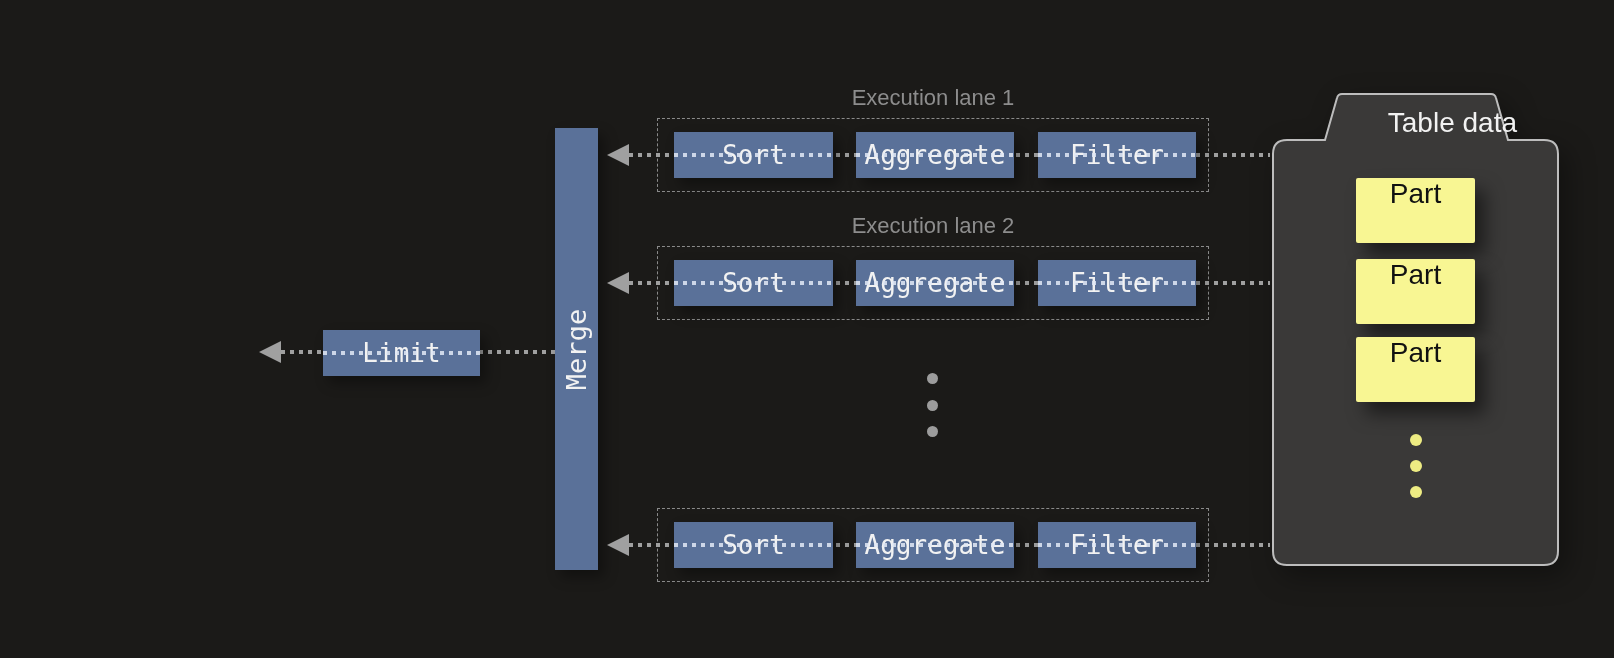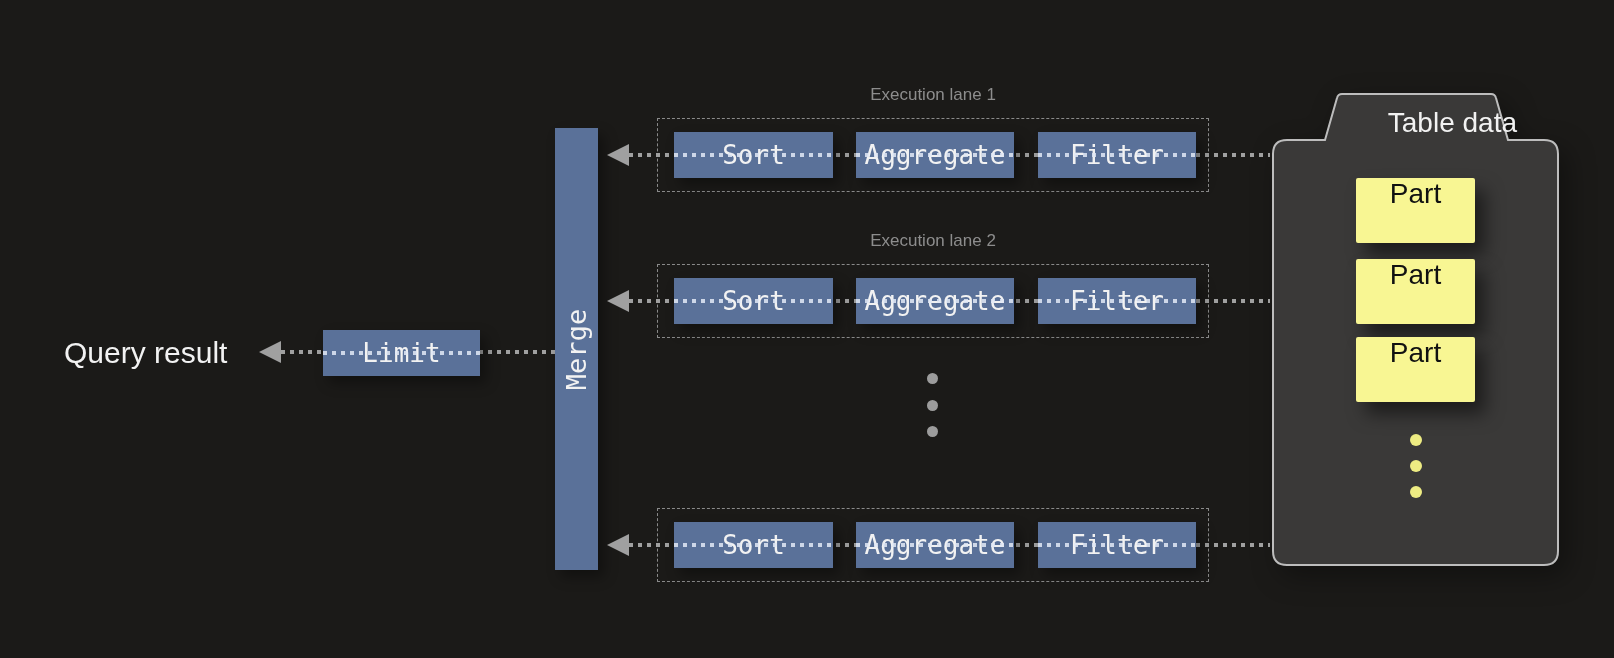--- a/index.html
+++ b/index.html
@@ -52,21 +52,21 @@
     position:absolute;left:0;top:50%;margin-top:-2px;width:100%;height:4px;
     background:repeating-linear-gradient(90deg, rgba(226,233,246,0.85) 0 4px, transparent 4px 9px);
     z-index:3;
   }
   .lane{
     position:absolute;left:657px;width:552px;height:74px;
     border:1px dashed #8a8a8a;
   }
   .lane-title{
     position:absolute;left:0;top:-34px;width:100%;
-    text-align:center;color:var(--muted-text);font-size:17px;
+    text-align:center;color:var(--muted-text);font-size:22px;
   }
   .lane .flow-line{left:-29px;top:34px;width:641px;}
   .lane .arrow-left{left:-51px;top:25px;}
   .lane .op-sort{left:16px;top:13px;width:159px;height:46px;}
   .lane .op-agg{left:198px;top:13px;width:158px;height:46px;}
   .lane .op-filter{left:380px;top:13px;width:158px;height:46px;}
 
   .query-result{
     position:absolute;left:64px;top:336px;
     color:var(--text-white);font-size:30px;
@@ -102,21 +102,20 @@
     font-size:28px;border-radius:2px;
     box-shadow:10px 12px 18px rgba(0,0,0,0.5);
     z-index:4;
   }
 </style>
 </head>
 <body>
 
 <div class="canvas">
 
-  <div class="query-result sans">Query result</div>
   <div class="arrow-left" style="left:259px;top:341px;"></div>
   <div class="flow-line" style="left:281px;top:350px;width:274px;"></div>
   <div class="op-box limit-box mono">
     <span>Limit</span>
     <div class="box-dots"></div>
   </div>
 
   <div class="merge-bar">
     <div class="merge-label mono">Merge</div>
   </div>
@@ -132,21 +131,21 @@
     <div class="op-box op-agg mono">
       <span>Aggregate</span>
       <div class="box-dots"></div>
     </div>
     <div class="op-box op-filter mono">
       <span>Filter</span>
       <div class="box-dots"></div>
     </div>
   </div>
 
-  <div class="lane" style="top:264px;">
+  <div class="lane" style="top:246px;">
     <div class="lane-title">Execution lane 2</div>
     <div class="flow-line"></div>
     <div class="arrow-left"></div>
     <div class="op-box op-sort mono">
       <span>Sort</span>
       <div class="box-dots"></div>
     </div>
     <div class="op-box op-agg mono">
       <span>Aggregate</span>
       <div class="box-dots"></div>

